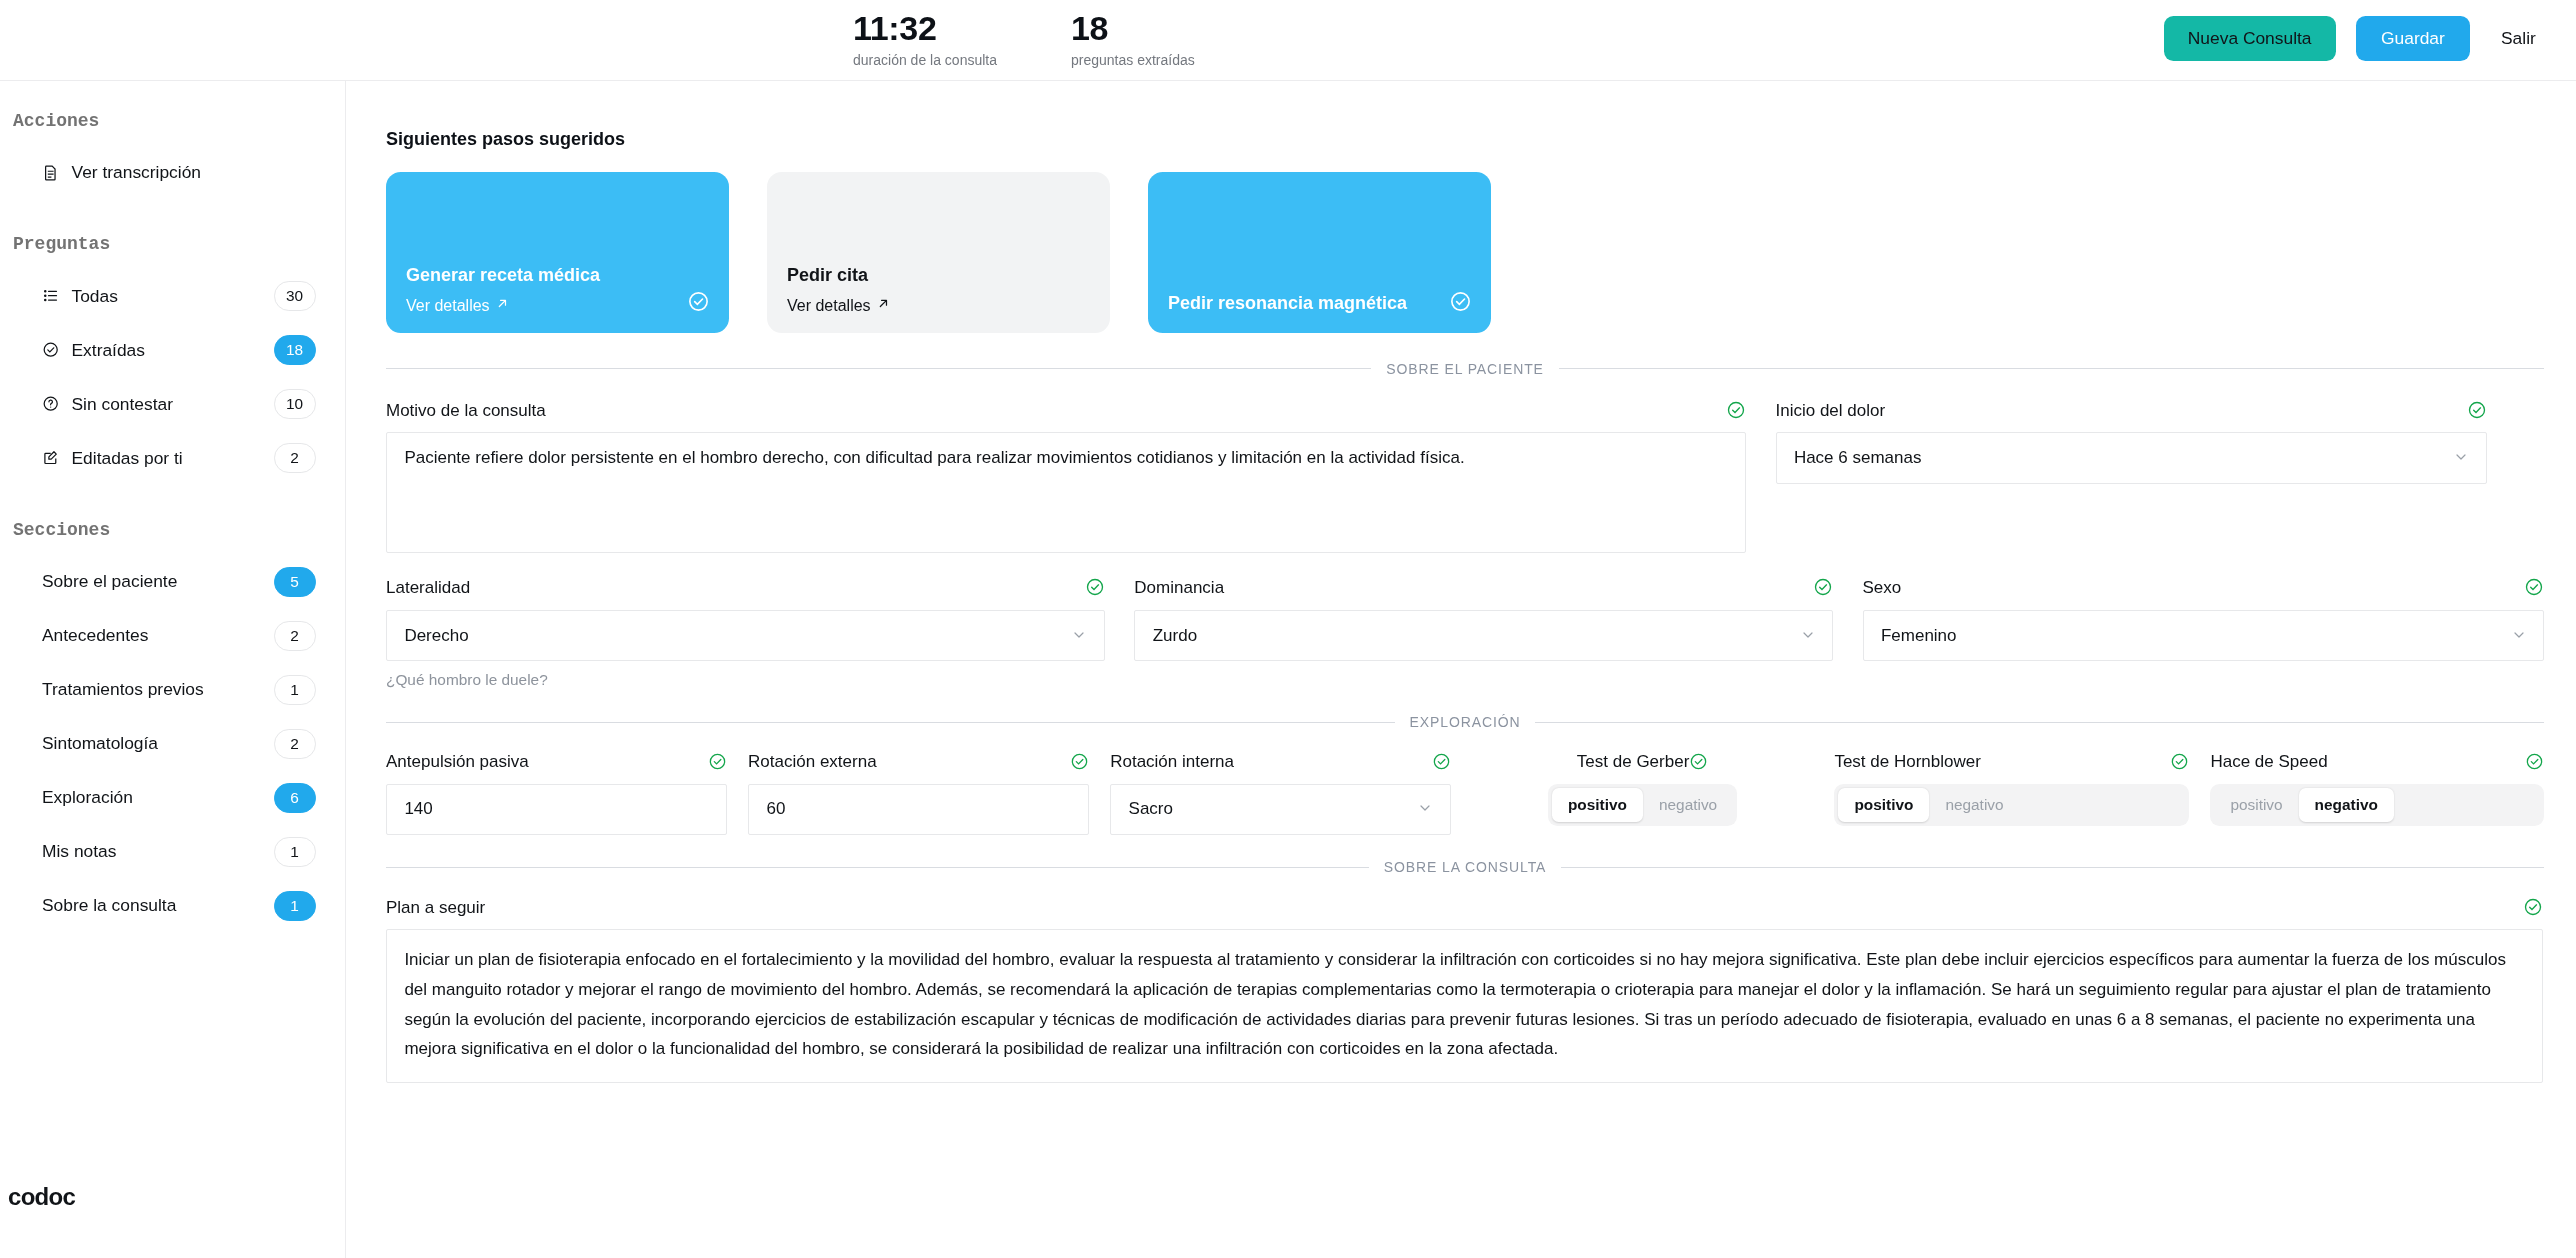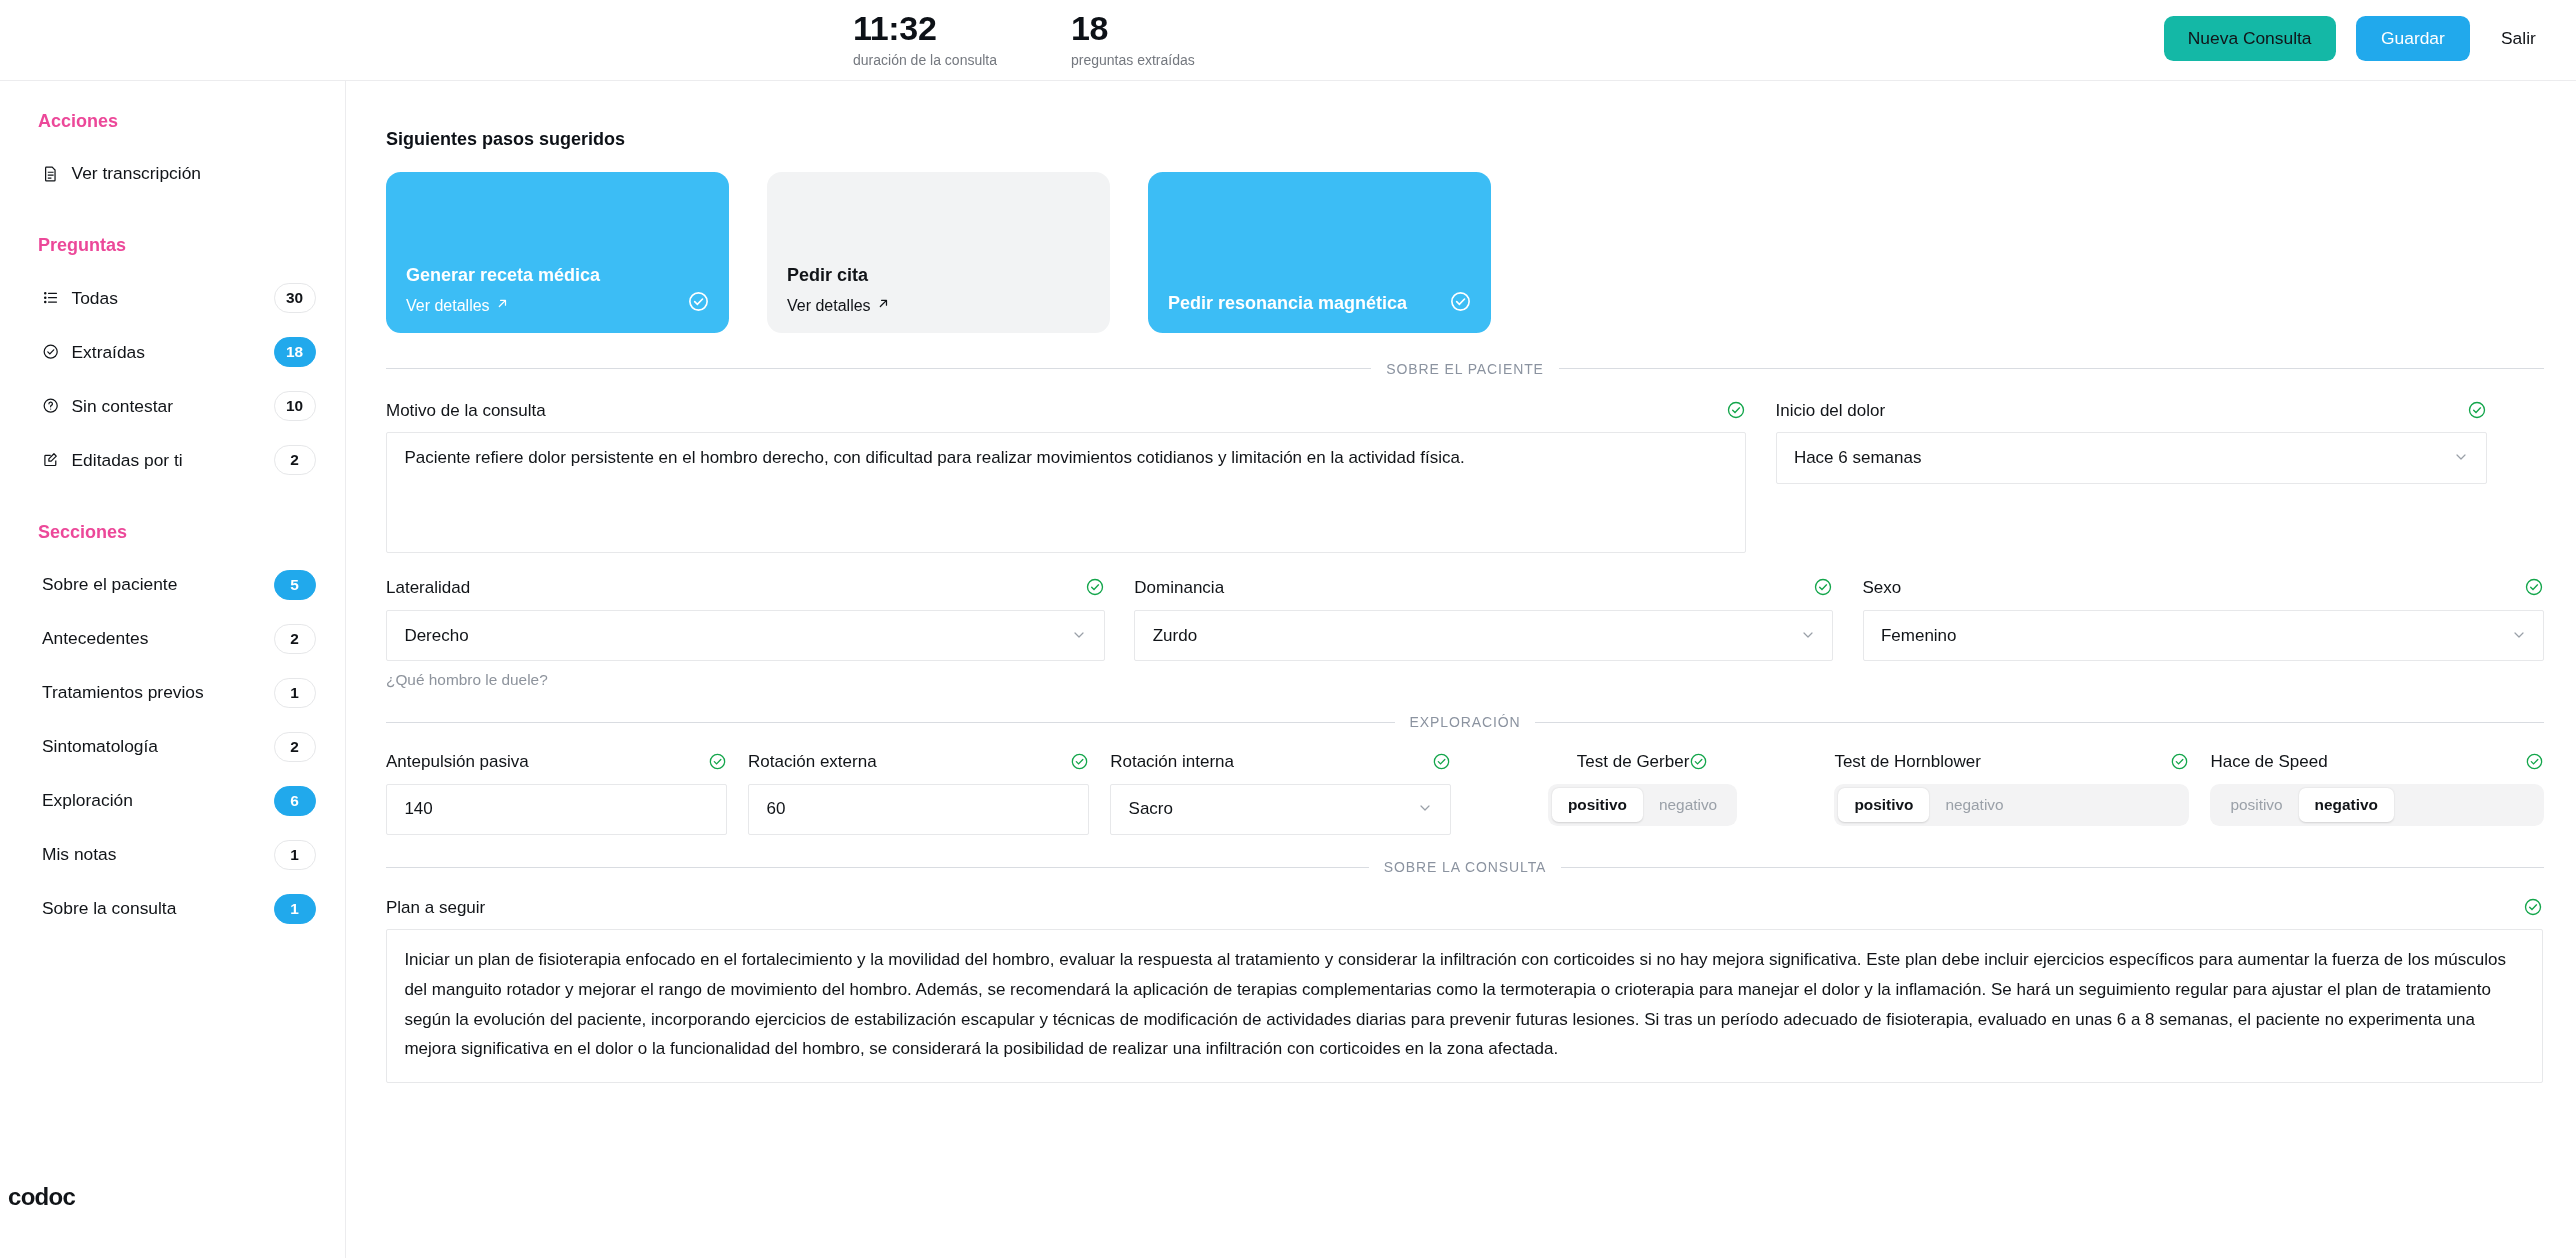--- a/index.html
+++ b/index.html
@@ -32,36 +32,36 @@
   .btn-plain { background: transparent; color: #111418; padding: 14px 10.7px; }
 
   
   .sidebar {
     position: absolute; top: 81px; left: 0;
     width: 346px; height: 1178px;
     background: #ffffff;
     border-right: 0.7px solid #ececee;
   }
   .side-group-title {
-    font-size: 18px; font-weight: 700; color: #ec4899;
-    padding: 0 0 0 38px; margin-top: 35px; margin-bottom: 14.8px;
+    font-size: 18px; font-weight: 700; color: #737373;
+    padding: 0 0 0 13px; margin-top: 35px; margin-bottom: 14.8px; font-family: Liberation Mono, monospace;
   }
   .side-group-title.first { margin-top: 29.5px; }
   .side-row {
     display: flex; align-items: center;
     height: 54px; padding: 0 29.5px 0 42px;
     cursor: pointer;
   }
   .side-row .ico { width: 29.5px; flex: 0 0 29.5px; display: flex; align-items: center; }
   .side-row .lbl { font-size: 17.4px; color: #111418; flex: 1 1 auto; white-space: nowrap; }
   .side-row.no-ico { padding-left: 42px; }
   .badge {
     min-width: 42px; height: 29.5px; border-radius: 14.8px;
     display: flex; align-items: center; justify-content: center;
-    font-size: 15.4px; font-weight: 700; padding: 0 10.7px;
+    font-size: 15.4px; font-weight: 400; padding: 0 10.7px;
   }
   .badge.plain { border: 1px solid #e6e7e9; color: #111418; background: #fff; }
   .badge.accent { background: #21a9ec; color: #ffffff; border: 1px solid #21a9ec; }
   .logo {
     position: absolute; left: 8px; bottom: 48px;
     font-size: 24px; font-weight: 700; letter-spacing: -0.7px; color: #111418;
   }
 
   
   .main {

